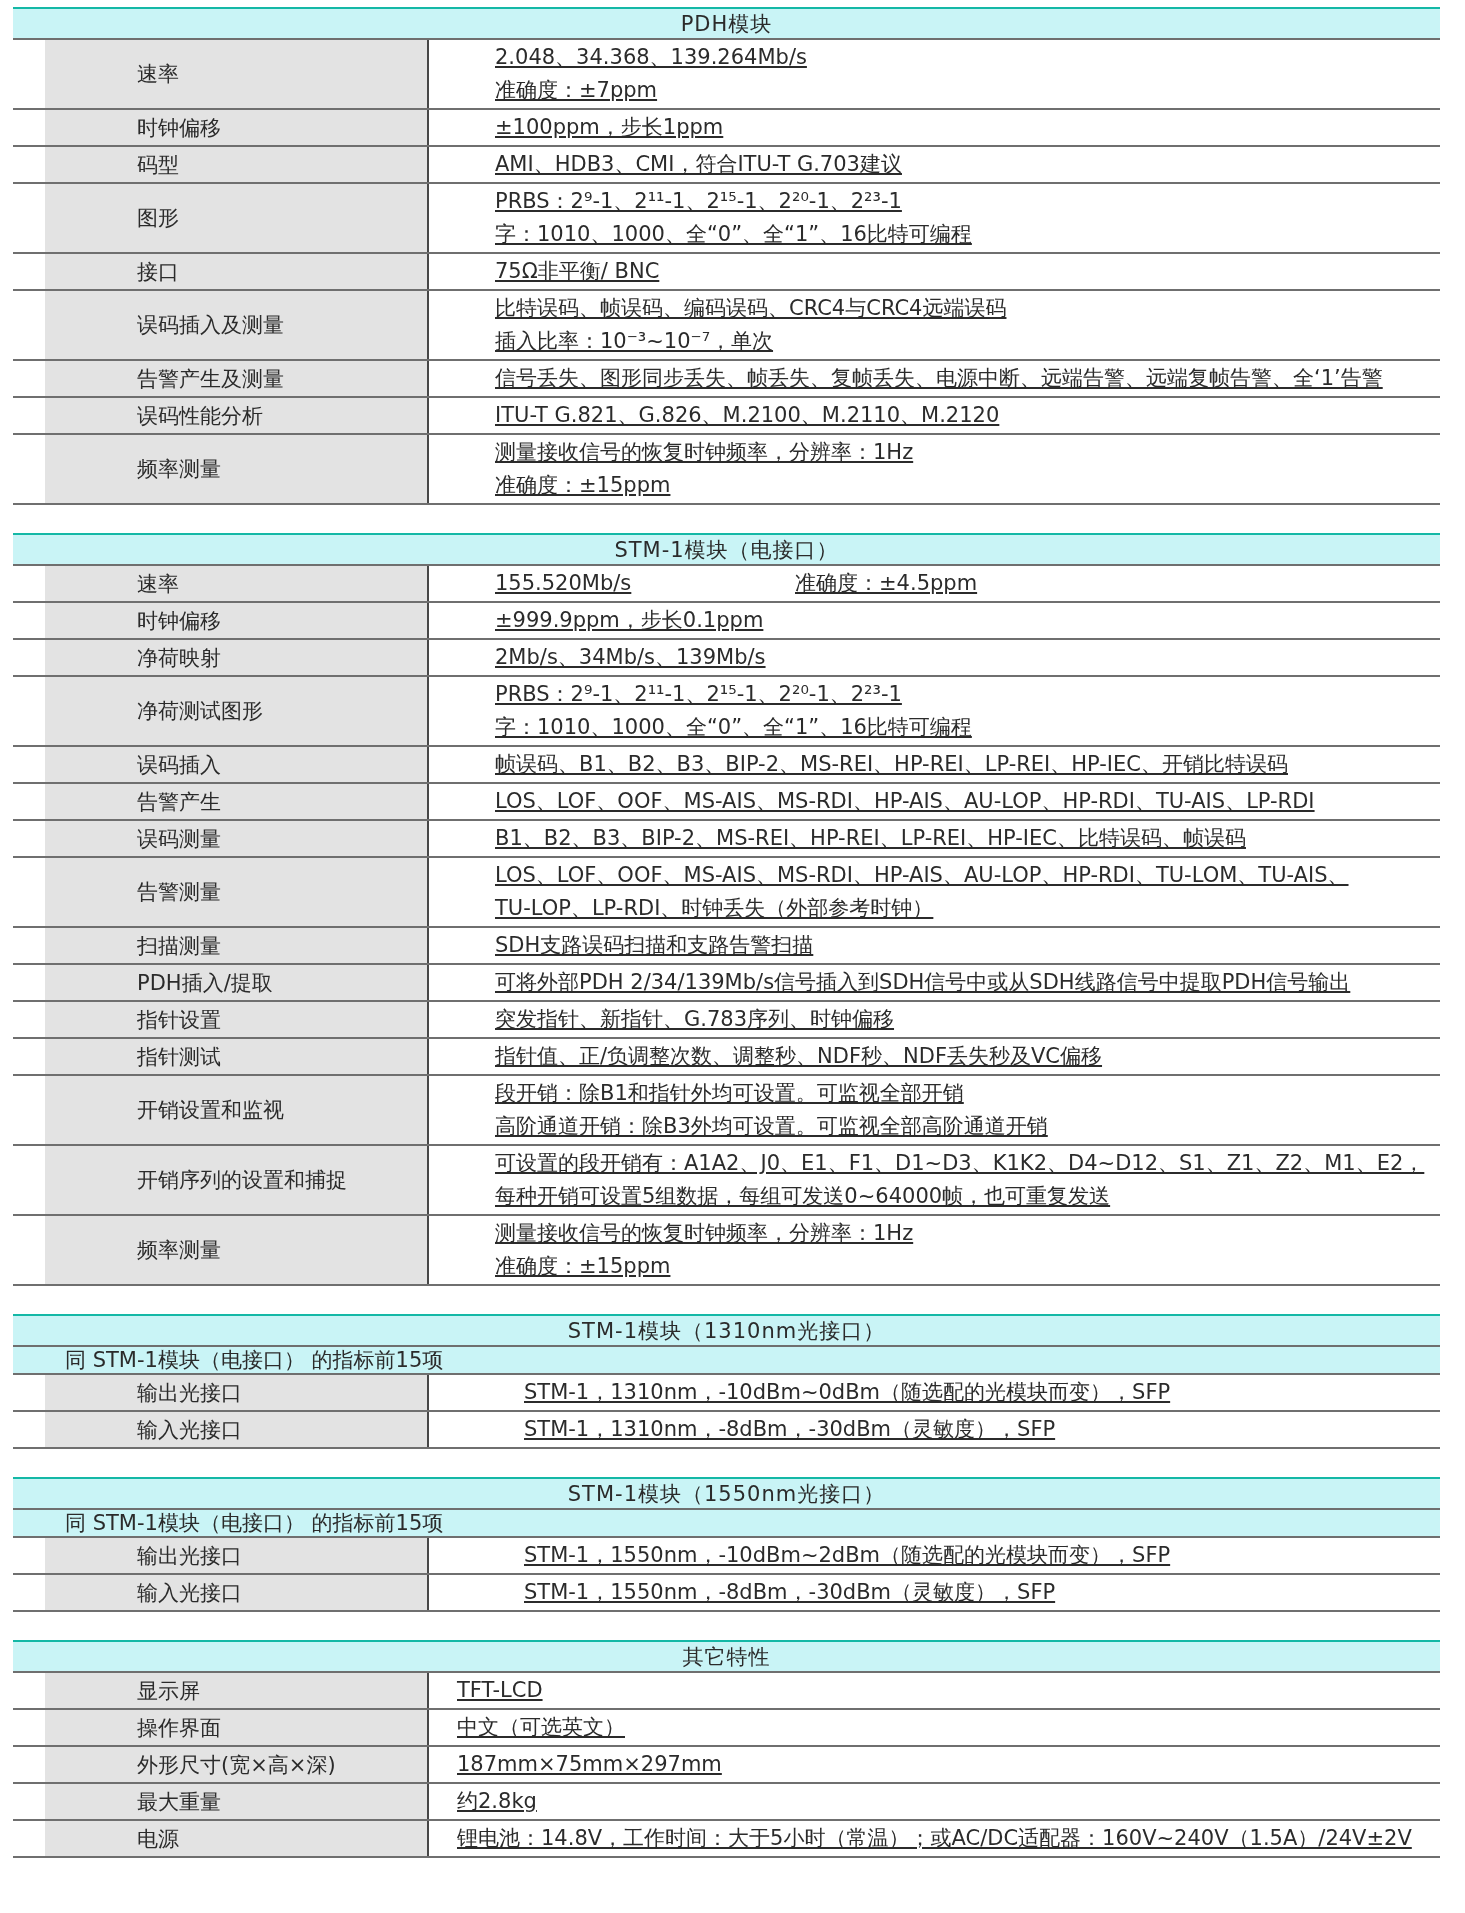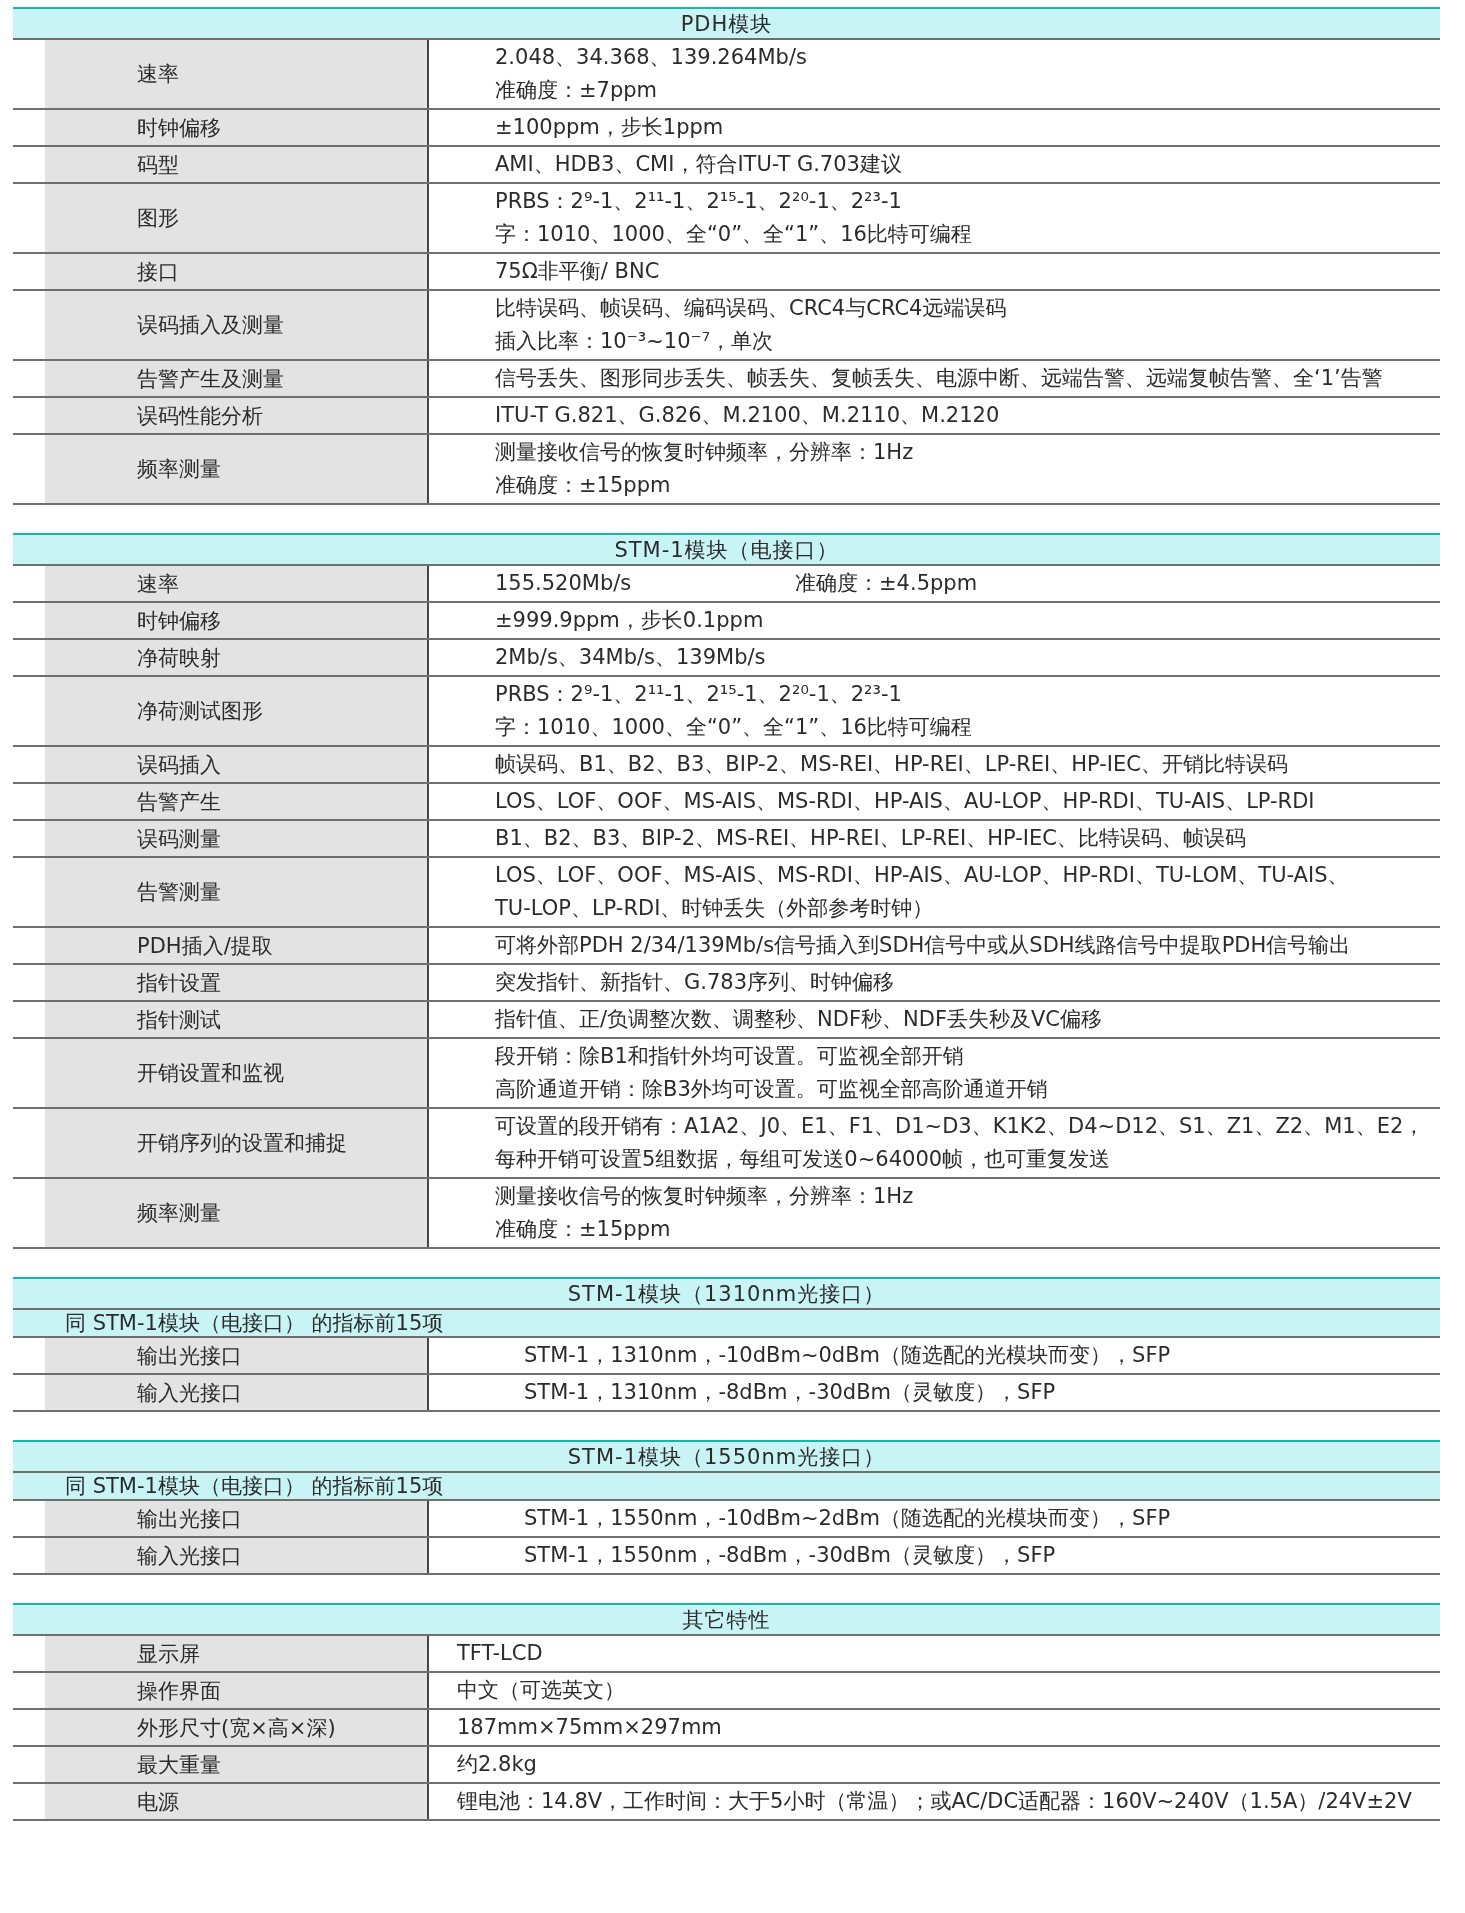--- a/index.html
+++ b/index.html
@@ -29,21 +29,21 @@
     display:flex;align-items:center;padding-left:92px;
     font-size:21px;
     margin-left:32px;
   }
   .val{
     flex:1;display:flex;flex-direction:column;justify-content:center;
     padding:1px 6px 1px 66px;font-size:21px;box-sizing:border-box;
   }
   .t34 .val{padding-left:95px;}
   .t5  .val{padding-left:28px;}
-  .ln{line-height:33px;white-space:nowrap;}
+  .ln{line-height:33px;white-space:nowrap;text-decoration:underline;}
   .cols{display:flex;}
   .cols .c1{width:300px;flex:0 0 300px;}
 </style>
 </head>
 <body>
 
 <div class="page">
 
   <div class="tbl t12">
     <div class="hd">PDH模块</div>
@@ -158,20 +158,26 @@
       </div>
     </div>
     <div class="row d">
       <div class="lbl">告警测量</div>
       <div class="val">
         <div class="ln">LOS、LOF、OOF、MS-AIS、MS-RDI、HP-AIS、AU-LOP、HP-RDI、TU-LOM、TU-AIS、</div>
         <div class="ln">TU-LOP、LP-RDI、时钟丢失（外部参考时钟）</div>
       </div>
     </div>
     <div class="row">
+      <div class="lbl">扫描测量</div>
+      <div class="val">
+        <div class="ln">SDH支路误码扫描和支路告警扫描</div>
+      </div>
+    </div>
+    <div class="row">
       <div class="lbl">PDH插入/提取</div>
       <div class="val">
         <div class="ln">可将外部PDH 2/34/139Mb/s信号插入到SDH信号中或从SDH线路信号中提取PDH信号输出</div>
       </div>
     </div>
     <div class="row">
       <div class="lbl">指针设置</div>
       <div class="val">
         <div class="ln">突发指针、新指针、G.783序列、时钟偏移</div>
       </div>

